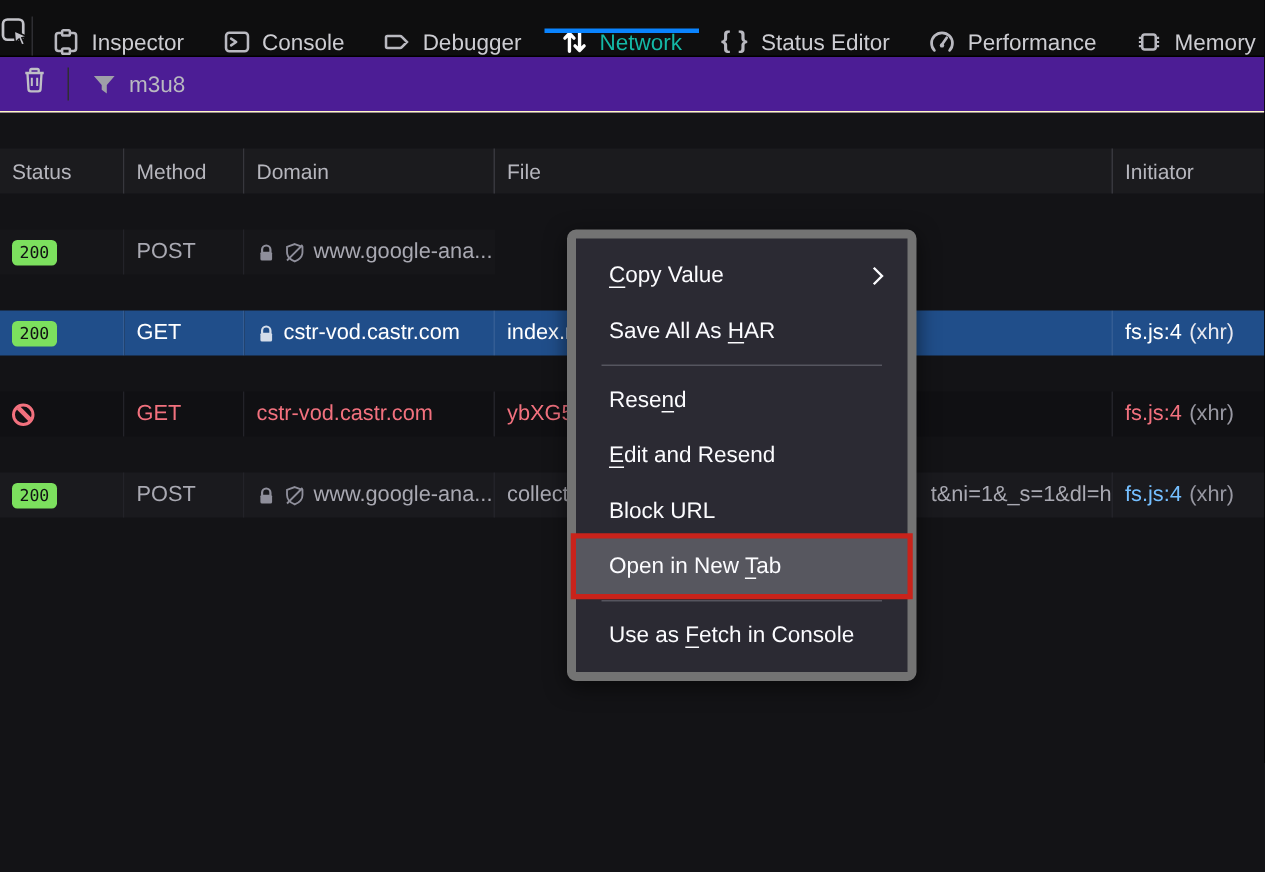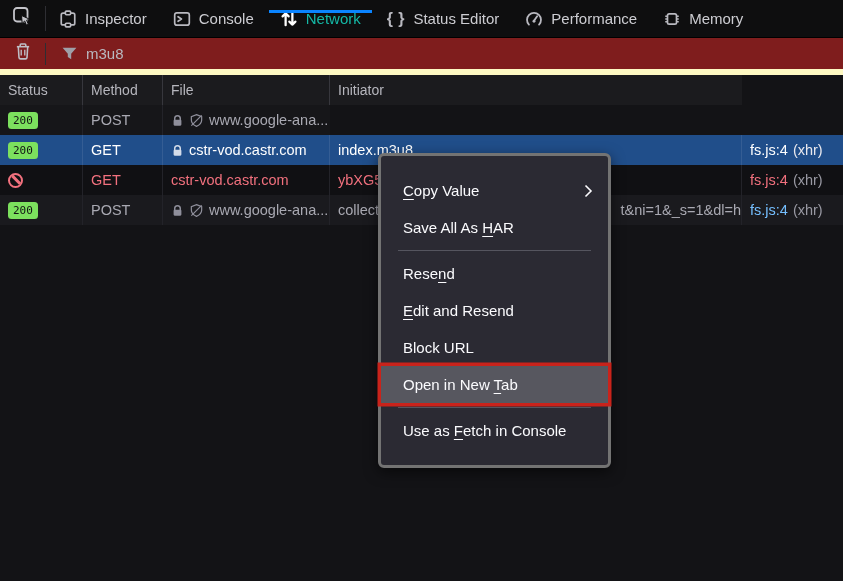--- a/index.html
+++ b/index.html
@@ -4,21 +4,21 @@
 <style>
   * { margin:0; padding:0; box-sizing:border-box; }
   html,body { background:#000; }
   #screen {
     position:relative; width:843px; height:581px; overflow:hidden;
     background:#131316; font-family:"Liberation Sans", sans-serif;
     color:#cfcfd4; user-select:none;
   }
   
   #tabbar {
-    position:relative; height:38px; display:flex; align-items:center;
+    position:relative; height:38px; display:flex; align-items:flex-end;
     background:#0e0e0f; border-bottom:1px solid #000;
   }
   .picker-btn {
     width:46px; display:flex; align-items:center; justify-content:center;
     color:#c3c3c9; border-right:1px solid #2e2e33;
   }
   .tab {
     position:relative; display:flex; align-items:center; gap:8px;
     padding:0 13px; font-size:15px; color:#cdcdd2; white-space:nowrap;
   }
@@ -27,35 +27,35 @@
   .tab.active .ticon { color:#ffffff; }
   .tab.active::before {
     content:""; position:absolute; top:0; left:2px; right:2px; height:3px;
     background:var(--color-accent,#0a84ff);
   }
   .tab-brace { font-size:16px; font-weight:bold; letter-spacing:1px; }
   .tab-edge { margin-left:auto; margin-right:-9px; }
   
   #filterbar {
     height:37px; display:flex; align-items:center;
-    background:#7f1d1d; border-bottom:6px solid #fef9c3;
+    background:#4c1d95; border-bottom:1px solid #fef9c3;
   }
   .trash-btn {
     width:45px; height:100%; display:flex; align-items:center; justify-content:center;
     color:#bfbfc6;
   }
   .vsep { width:1px; height:22px; background:#2e2e33; }
   .funnel { margin-left:15px; color:#9fa0a8; display:flex; }
   #filter-input {
     margin-left:8px; width:160px; background:transparent; border:none; outline:none;
     color:#b9b9c0; font-size:15px; font-family:"Liberation Sans", sans-serif;
   }
   
   #table { position:relative; }
-  .grid { display:grid; grid-template-columns:83px 80px 167px 412px 101px; }
+  .grid { display:grid; grid-template-columns:83px 80px 167px 412px 101px;margin-top:24px; }
   .hcell {
     height:30px; line-height:30px; background:#1b1b1e; color:#b6b6bd;
     font-size:14px; padding-left:8px; border-right:1px solid #37373d;
     overflow:hidden; white-space:nowrap;
   }
   .hcell:last-child { border-right:none; }
   .row { height:30px; }
   .cell {
     display:flex; align-items:center; padding-left:8px; gap:5px;
     border-right:1px solid #232329; overflow:hidden; white-space:nowrap;
@@ -83,22 +83,22 @@
   .row2 .rowico { color:#d4ddea; }
   .init-link { color:var(--color-link_blue,#75bfff); }
   .row2 .init-link { color:#ffffff; }
   .row3 .init-link { color:var(--color-blocked_red,#f2717e); }
   .init-rest { color:#9898a2; }
   .row2 .init-rest { color:#e9e9ef; }
   .file-tail { position:absolute; right:0; top:0; line-height:30px; }
   
   #ctxmenu {
     position:absolute; left:378px; top:153px; width:233px; z-index:10;
-    background:var(--color-menu_bg,#2b2a33); border:3px solid #737373; border-radius:6px;
-    padding:16px 0; box-shadow:0 4px 14px rgba(0,0,0,0.55);text-align:right;
+    background:var(--color-menu_bg,#2b2a33); border:6px solid #737373; border-radius:6px;
+    padding:6px 0; box-shadow:0 4px 14px rgba(0,0,0,0.55);text-align:right;
   }
   .mi {
     height:37px; display:flex; align-items:center; padding:0 15px 0 22px;
     color:#fbfbfe; font-size:15px; white-space:nowrap;
   }
   .mi .ak { text-decoration:underline; text-underline-offset:2.5px; }
   .mi .chev { margin-left:auto; color:#fbfbfe; display:flex; }
   .msep { height:1px; background:#55555f; margin:4px 17px; }
   .mi.highlight {
     background:var(--color-menu_hover,#57575f);
@@ -134,20 +134,28 @@
     <div class="tab">
       <span class="ticon">
         <svg width="18" height="18" viewBox="0 0 16 16" fill="none" stroke="currentColor" stroke-width="1.5">
           <rect x="1.5" y="2.5" width="13" height="11" rx="2"></rect>
           <path d="M4.5 6 L7.5 8 L4.5 10" stroke-linecap="round" stroke-linejoin="round"></path>
         </svg>
       </span>
       <span>Console</span>
     </div>
 
+    <div class="tab">
+      <span class="ticon">
+        <svg width="18" height="18" viewBox="0 0 16 16" fill="none" stroke="currentColor" stroke-width="1.5">
+          <path d="M2 4.5 h7.5 a1.5 1.5 0 0 1 1.1 0.5 l3 3 -3 3 a1.5 1.5 0 0 1 -1.1 0.5 H2 a0.8 0.8 0 0 1 -0.8-0.8 v-5.4 A0.8 0.8 0 0 1 2 4.5 Z"></path>
+        </svg>
+      </span>
+      <span>Debugger</span>
+    </div>
 
     <div class="tab active">
       <span class="ticon">
         <svg width="18" height="18" viewBox="0 0 16 16" fill="none" stroke="currentColor" stroke-width="2" stroke-linecap="round" stroke-linejoin="round">
           <path d="M5 13.5 V3 M2.3 5.7 L5 3 L7.7 5.7"></path>
           <path d="M11 2.5 V13 M8.3 10.3 L11 13 L13.7 10.3"></path>
         </svg>
       </span>
       <span>Network</span>
     </div>
@@ -201,20 +209,21 @@
       </svg>
     </span>
     <input id="filter-input" type="text" value="m3u8" style="">
   </div>
 
   <div id="table">
 
     <div class="grid">
       <div class="hcell">Status</div>
       <div class="hcell">Method</div>
+      <div class="hcell">Domain</div>
       <div class="hcell">File</div>
       <div class="hcell">Initiator</div>
     </div>
 
     <div class="grid row row1">
       <div class="cell">
         <span class="badge">200</span>
       </div>
       <div class="cell">POST</div>
       <div class="cell">

